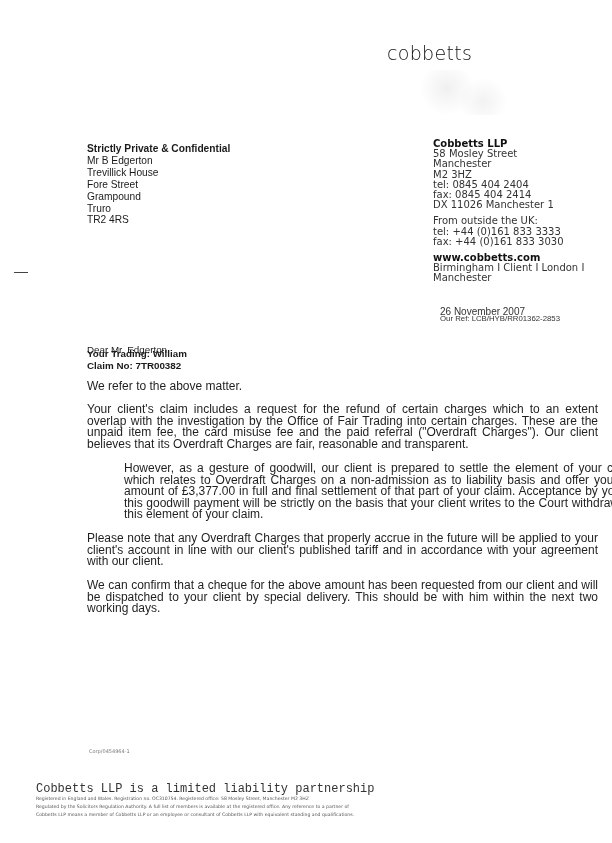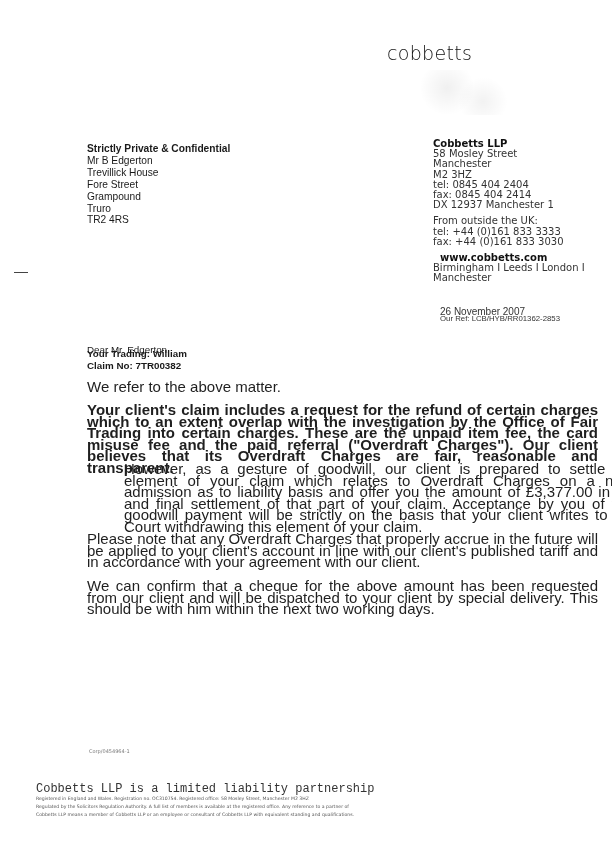--- a/index.html
+++ b/index.html
@@ -13,33 +13,33 @@
       font-family: "DejaVu Sans", sans-serif; font-weight: 300; color: #111;
     }
     .speckle { left: 420px; top: 70px; width: 90px; height: 45px;
       background: radial-gradient(circle at 30% 40%, rgba(0,0,0,0.06) 0, transparent 40%),
                   radial-gradient(circle at 70% 70%, rgba(0,0,0,0.05) 0, transparent 35%); }
     .margin-mark { left: 14px; top: 272px; width: 14px; height: 1px; background: #444; }
 
     .firm { left: 433px; top: 139px; font-family: "DejaVu Sans", sans-serif; font-size: 10px; line-height: 10.2px; color: #333; }
     .firm .firm-name { font-weight: bold; color: #111; }
     .firm .gap { height: 6px; }
-    .firm .web { font-weight: bold; color: #111; margin-top: 6px; margin-left: 7px; }
+    .firm .web { font-weight: bold; color: #111; margin-top: 6px; }
 
     .ref { left: 440px; top: 286px; font-size: 7.8px; color: #333; margin-top: 28px; }
     .date { left: 440px; top: 306px; font-size: 10px; color: #333; }
 
     .addr { left: 87px; top: 143px; font-size: 10.2px; line-height: 11.9px; color: #1a1a1a; }
     .addr .strong { font-weight: bold; }
 
     .salutation { left: 87px; top: 325px; font-size: 9.8px; margin-top: 19px; }
     .client-block { left: 87px; top: 348px; font-size: 9.8px; font-weight: bold; line-height: 11.8px; }
-    .para { left: 87px; width: 511px; font-size: 15px; line-height: 11.6px; text-align: justify; color: #1f1f1f; }
+    .para { left: 87px; width: 511px; font-size: 12px; line-height: 11.6px; text-align: justify; color: #1f1f1f; }
     .p1 { top: 381px; }
-    .p2 { top: 404px; font-weight: bold; }
+    .p2 { top: 404px; }
     .p3 { top: 463px; margin-left: 37px; }
     .p4 { top: 533px; }
     .p5 { top: 580px; }
 
     .corp-ref { left: 89px; top: 748px; font-size: 5px; color: #777; font-family: "DejaVu Sans", sans-serif; }
 
     .footer-title { left: 36px; top: 782px; font-size: 12px; color: #333; font-family: Liberation Mono, monospace; }
     .footer-line { left: 36px; font-size: 4.6px; color: #555; font-family: "DejaVu Sans", sans-serif; white-space: nowrap; }
     .fl1 { top: 796px; }
     .fl2 { top: 804px; }
@@ -52,27 +52,27 @@
 <div class="abs speckle"></div>
 <div class="abs margin-mark"></div>
 
 <div class="abs firm">
   <div class="firm-name">Cobbetts LLP</div>
   <div>58 Mosley Street</div>
   <div>Manchester</div>
   <div>M2 3HZ</div>
   <div>tel: 0845 404 2404</div>
   <div>fax: 0845 404 2414</div>
-  <div>DX 12937 Manchester 1</div>
+  <div>DX 11026 Manchester 1</div>
   <div class="gap"></div>
   <div>From outside the UK:</div>
   <div>tel: +44 (0)161 833 3333</div>
   <div>fax: +44 (0)161 833 3030</div>
   <div class="web">www.cobbetts.com</div>
-  <div>Birmingham I Leeds I London I Manchester</div>
+  <div>Birmingham I Client I London I Manchester</div>
 </div>
 
 <div class="abs ref">Our Ref:  LCB/HYB/RR01362-2853</div>
 <div class="abs date">26 November 2007</div>
 
 <div class="abs addr">
   <div class="strong">Strictly Private &amp; Confidential</div>
   <div>Mr B Edgerton</div>
   <div>Trevillick House</div>
   <div>Fore Street</div>

